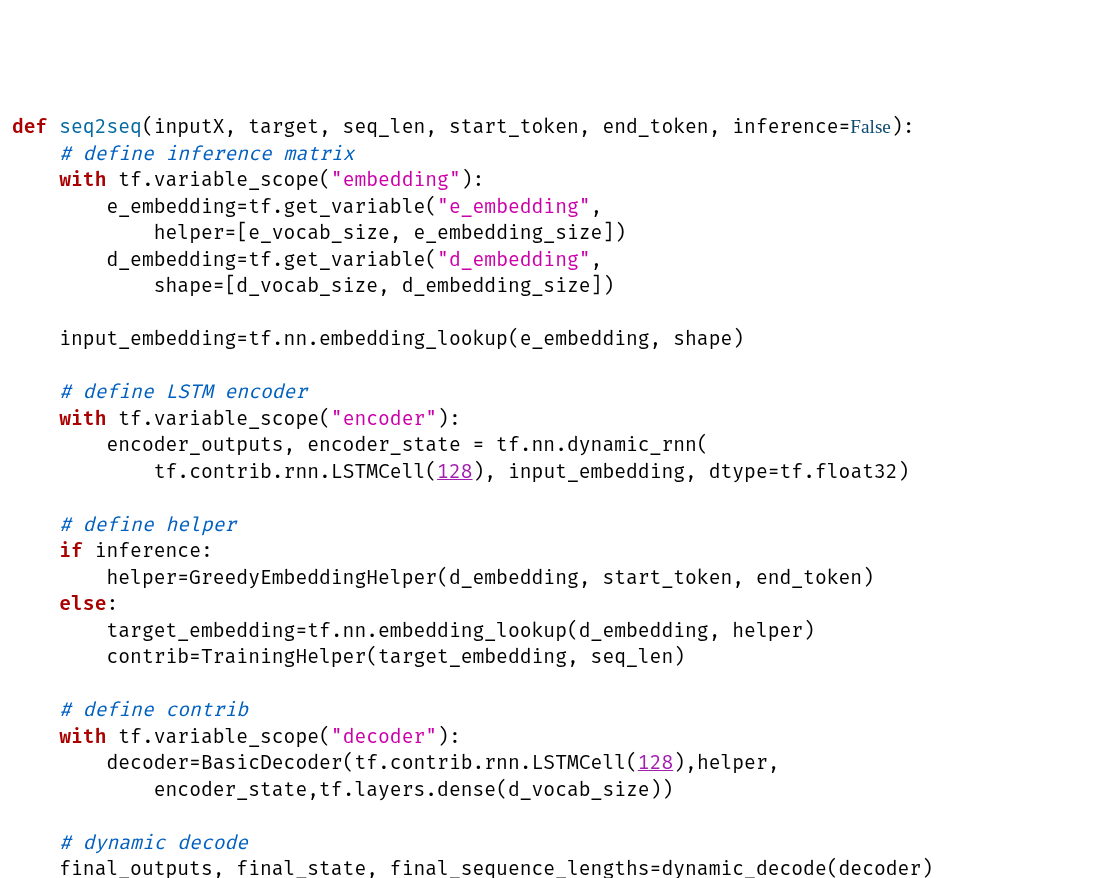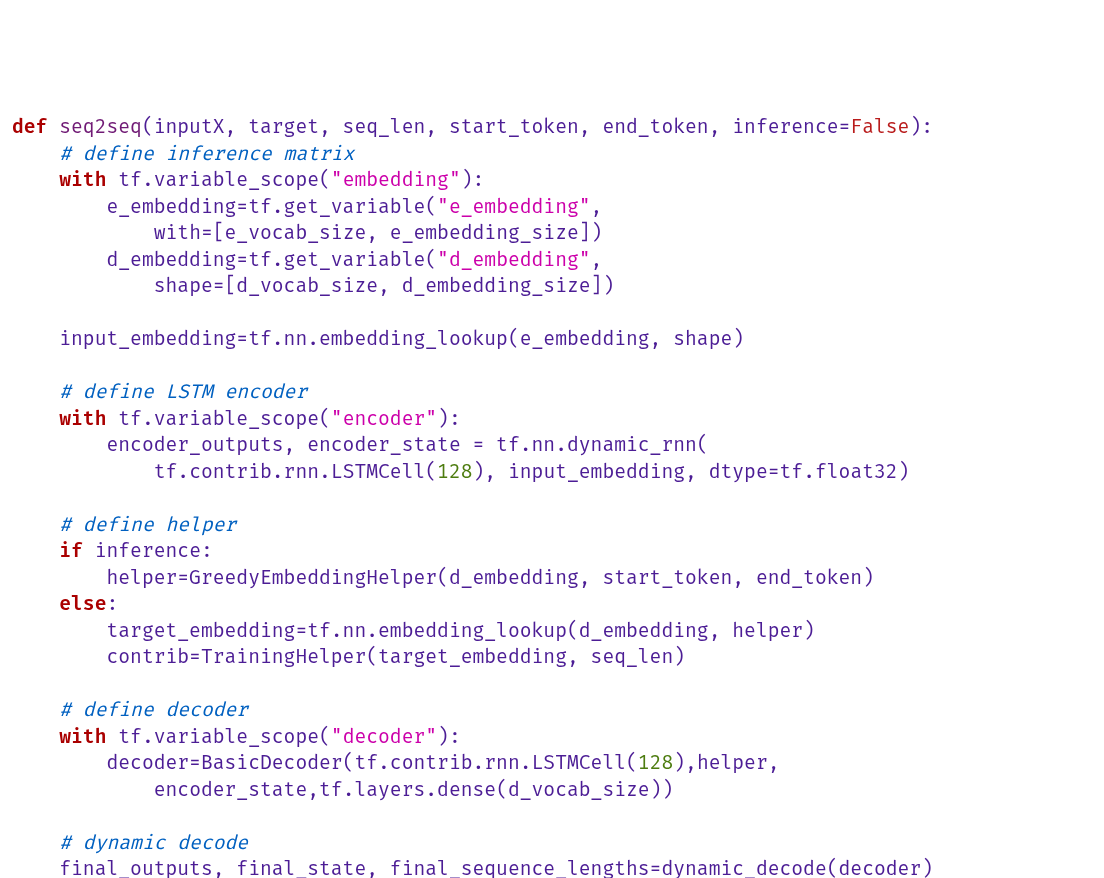--- a/index.html
+++ b/index.html
@@ -7,55 +7,55 @@
     padding: 8px 12px;
     background: #ffffff;
     font-family: "Fira Code", "Source Code Pro", "Consolas", "Menlo", monospace;
     font-size: 19.2px;
     line-height: 1.38;
     color: #333333;
     white-space: pre;
     font-variant-ligatures: none;
   }
   .kw   { color: #aa0000; font-weight: 600; margin-top: 24px; }   
-  .fn   { color: #701a75; }                      
+  .fn   { color: #0369a1; }                      
   .str  { color: #cc00aa; }                      
   .cmt  { color: #0060c0; font-style: italic; }  
-  .num  { color: #4d7c0f; }                      
-  .bool { color: #b91c1c; }                      
-  .id   { color: #4c1d95; }                      
+  .num  { color: #a21caf; text-decoration: underline; }                      
+  .bool { color: #0c4a6e; font-family: Liberation Serif, serif; }                      
+  .id   { color: #000000; }                      
 </style>
 </head>
 <body>
 
 
 
 <div><span><span class="kw">def </span><span class="fn">seq2seq</span><span class="id">(inputX, target, seq_len, start_token, end_token, inference=</span><span class="bool">False</span><span class="id">):</span></span>
 <span><span class="id">    </span><span class="cmt"># define inference matrix</span></span>
 <span><span class="id">    </span><span class="kw">with</span><span class="id"> tf.variable_scope(</span><span class="str">"embedding"</span><span class="id">):</span></span>
 <span><span class="id">        </span><span class="id">e_embedding=tf.get_variable(</span><span class="str">"e_embedding"</span><span class="id">,</span></span>
-<span><span class="id">            </span><span class="id">with=[e_vocab_size, e_embedding_size])</span></span>
+<span><span class="id">            </span><span class="id">helper=[e_vocab_size, e_embedding_size])</span></span>
 <span><span class="id">        </span><span class="id">d_embedding=tf.get_variable(</span><span class="str">"d_embedding"</span><span class="id">,</span></span>
 <span><span class="id">            </span><span class="id">shape=[d_vocab_size, d_embedding_size])</span></span>
 <span> </span>
 <span><span class="id">    </span><span class="id">input_embedding=tf.nn.embedding_lookup(e_embedding, shape)</span></span>
 <span> </span>
 <span><span class="id">    </span><span class="cmt"># define LSTM encoder</span></span>
 <span><span class="id">    </span><span class="kw">with</span><span class="id"> tf.variable_scope(</span><span class="str">"encoder"</span><span class="id">):</span></span>
 <span><span class="id">        </span><span class="id">encoder_outputs, encoder_state = tf.nn.dynamic_rnn(</span></span>
 <span><span class="id">            </span><span class="id">tf.contrib.rnn.LSTMCell(</span><span class="num">128</span><span class="id">), input_embedding, dtype=tf.float32)</span></span>
 <span> </span>
 <span><span class="id">    </span><span class="cmt"># define helper</span></span>
 <span><span class="id">    </span><span class="kw">if</span><span class="id"> inference:</span></span>
 <span><span class="id">        </span><span class="id">helper=GreedyEmbeddingHelper(d_embedding, start_token, end_token)</span></span>
 <span><span class="id">    </span><span class="kw">else</span><span class="id">:</span></span>
 <span><span class="id">        </span><span class="id">target_embedding=tf.nn.embedding_lookup(d_embedding, helper)</span></span>
 <span><span class="id">        </span><span class="id">contrib=TrainingHelper(target_embedding, seq_len)</span></span>
 <span> </span>
-<span><span class="id">    </span><span class="cmt"># define decoder</span></span>
+<span><span class="id">    </span><span class="cmt"># define contrib</span></span>
 <span><span class="id">    </span><span class="kw">with</span><span class="id"> tf.variable_scope(</span><span class="str">"decoder"</span><span class="id">):</span></span>
 <span><span class="id">        </span><span class="id">decoder=BasicDecoder(tf.contrib.rnn.LSTMCell(</span><span class="num">128</span><span class="id">),helper,</span></span>
 <span><span class="id">            </span><span class="id">encoder_state,tf.layers.dense(d_vocab_size))</span></span>
 <span> </span>
 <span><span class="id">    </span><span class="cmt"># dynamic decode</span></span>
 <span><span class="id">    </span><span class="id">final_outputs, final_state, final_sequence_lengths=dynamic_decode(decoder)</span></span>
 
 </div>
 
 

